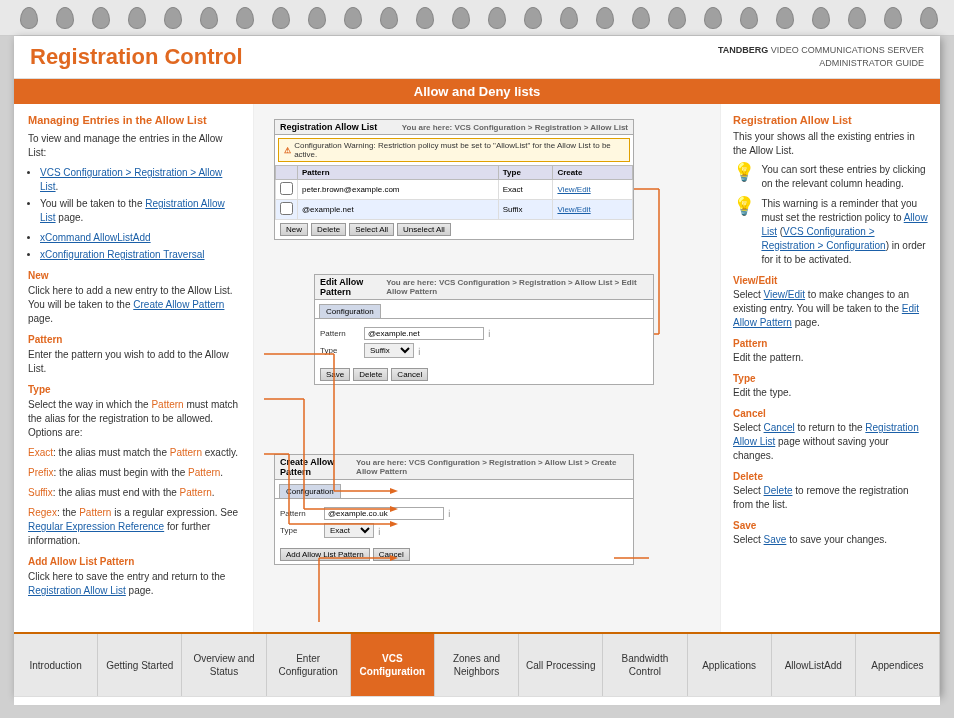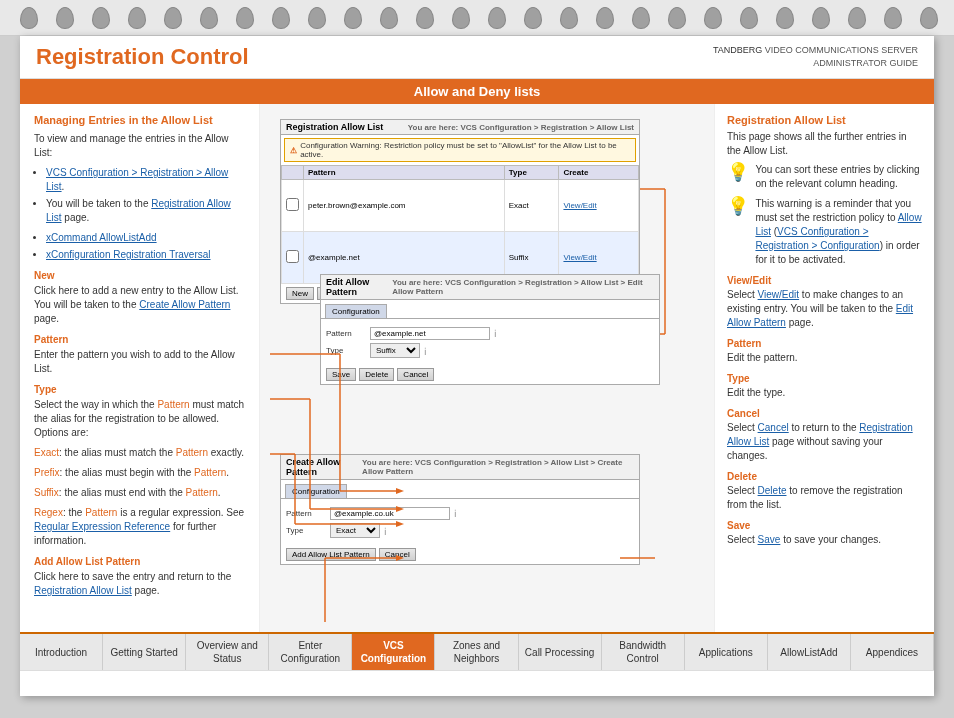--- a/index.html
+++ b/index.html
@@ -35,21 +35,21 @@
       height: 22px;
       background: #a0a0a0;
       border-radius: 50% 50% 50% 50% / 60% 60% 40% 40%;
       border: 1px solid #888;
       flex-shrink: 0;
     }
 
     
     .page-wrapper {
       background: white;
-      margin: 0 20px;
+      margin: 0 14px;
       height: 660px;
       position: relative;
       box-shadow: 2px 2px 8px rgba(0,0,0,0.3);
     }
 
     
     .page-header {
       display: flex;
       align-items: center;
       justify-content: space-between;
@@ -60,21 +60,21 @@
       font-size: 22px;
       color: #e06820;
       font-weight: bold;
     }
     .header-right {
       text-align: right;
       font-size: 9px;
       color: #555;
       line-height: 1.4;
     }
-    .header-right .bold { font-weight: normal; color: #333; }
+    .header-right .bold { font-weight: bold; color: #333; }
 
     
     .section-header {
       background: #e06820;
       color: white;
       text-align: center;
       padding: 5px;
       font-size: 13px;
       font-weight: bold;
     }
@@ -204,21 +204,21 @@
       font-size: 8px;
     }
     .panel-table th {
       background: #dde;
       border: 1px solid #bbb;
       padding: 2px 4px;
       text-align: left;
     }
     .panel-table td {
       border: 1px solid #ddd;
-      padding: 18px 4px;
+      padding: 2px 4px;
     }
     .panel-table tr:nth-child(2) { background: #e8f0ff; }
 
     .panel-btn {
       background: linear-gradient(to bottom, #e8e8e8, #d0d0d0);
       border: 1px solid #999;
       padding: 1px 5px;
       font-size: 8px;
       cursor: pointer;
       display: inline-block;
@@ -273,21 +273,21 @@
       width: 100%;
       height: 100%;
       pointer-events: none;
     }
 
     
     .bottom-nav {
       display: flex;
       background: #e8e8e8;
       border-top: 2px solid #cc6600;
-      height: 38px;
+      height: 64px;
     }
     .nav-tab {
       flex: 1;
       display: flex;
       align-items: center;
       justify-content: center;
       text-align: center;
       font-size: 10px;
       color: #333;
       border-right: 1px solid #ccc;
@@ -527,21 +527,21 @@
 
           <line x1="370" y1="75" x2="395" y2="75" stroke="#e06820" stroke-width="1.5"></line>
           <line x1="395" y1="75" x2="395" y2="220" stroke="#e06820" stroke-width="1.5"></line>
           <line x1="395" y1="220" x2="390" y2="220" stroke="#e06820" stroke-width="1.5"></line>
         </svg>
       </div>
     </div>
 
     <div class="right-col">
       <h3>Registration Allow List</h3>
-      <p>This page shows all the further entries in the Allow List.</p>
+      <p>This your shows all the existing entries in the Allow List.</p>
 
       <div class="hint-box">
         <span class="lightbulb">💡</span>
         <span class="hint-text">You can sort these entries by clicking on the relevant column heading.</span>
       </div>
 
       <div class="hint-box">
         <span class="lightbulb">💡</span>
         <span class="hint-text">This warning is a reminder that you must set the restriction policy to <a>Allow List</a> (<a>VCS Configuration &gt; Registration &gt; Configuration</a>) in order for it to be activated.</span>
       </div>

